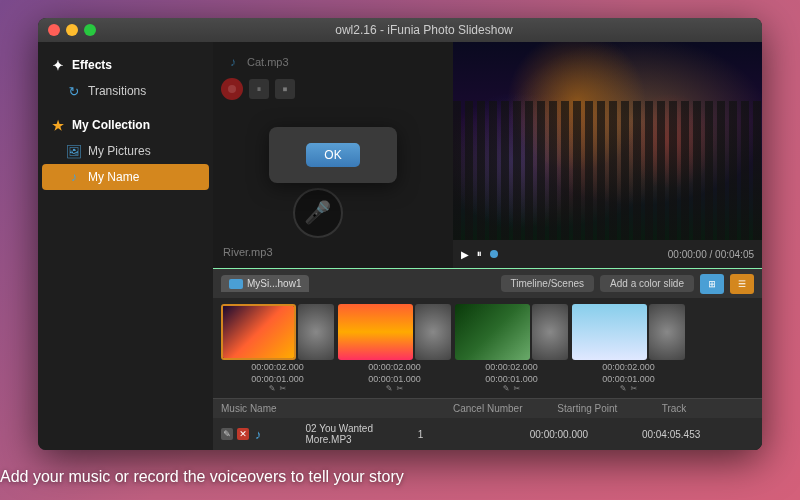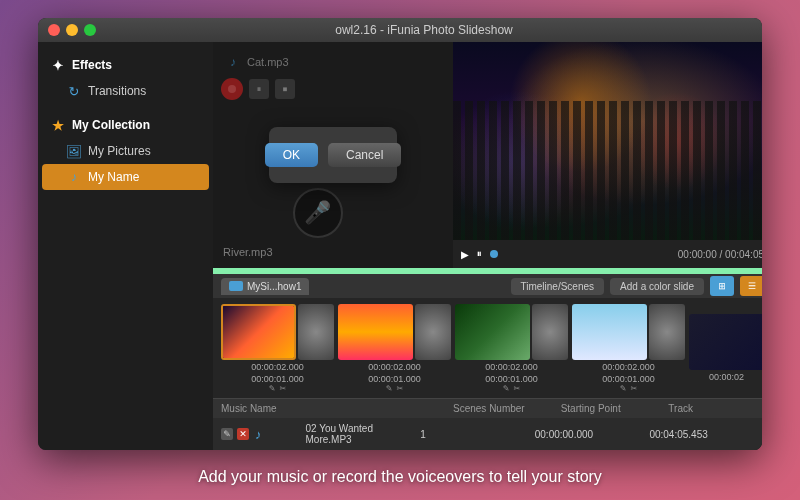--- a/index.html
+++ b/index.html
@@ -304,21 +304,21 @@
     }
 
     
     .toolbar-row {
       height: 30px;
       background: #333;
       display: flex;
       align-items: center;
       padding: 0 8px;
       gap: 6px;
-      border-top: 6px solid #86efac;
+      border-top: 1px solid #86efac;
       flex-shrink: 0;
     }
     .tab-label {
       background: #555;
       color: #ddd;
       font-size: 10px;
       padding: 3px 8px;
       border-radius: 4px 4px 0 0;
       display: flex;
       align-items: center;
@@ -479,21 +479,20 @@
       flex: 1;
     }
     .music-col:first-child { width: 180px; flex: none; }
 
     
     .bottom-caption {
       position: absolute;
       bottom: 14px;
       left: 0;
       right: 0;
-      text-align: center;
       color: #fff;
       font-size: 16px;
       text-shadow: 0 1px 4px rgba(0,0,0,0.5);
     }
   </style>
 </head>
 <body>
 
 <div class="window">
 
@@ -548,21 +547,20 @@
               <div class="rec-dot"></div>
             </div>
             <div class="ctrl-btn">⏸</div>
             <div class="ctrl-btn">⏹</div>
           </div>
 
           <div class="dialog-overlay">
             <div class="dialog">
               <div class="dialog-buttons">
                 <button class="dialog-btn btn-ok">OK</button>
-                <button class="dialog-btn btn-cancel">Cancel</button>
               </div>
             </div>
           </div>
 
           <div class="mic-area">
             <div class="mic-circle">🎤</div>
           </div>
           <span class="river-label">River.mp3</span>
         </div>
 
@@ -661,34 +659,26 @@
             </div>
           </div>
           <div class="thumb-time">00:00:02.000</div>
           <div class="thumb-time">00:00:01.000</div>
           <div class="thumb-edit">
             <span>✎</span>
             <span>✂</span>
           </div>
         </div>
 
-        <div class="timeline-thumb">
-          <div class="thumb-row">
-            <div class="thumb-img">
-              <div class="thumb-dark"></div>
-            </div>
-          </div>
-          <div class="thumb-time">00:00:02</div>
-        </div>
       </div>
 
       <div class="music-table">
         <div class="music-table-header">
           <div class="music-col-header" style="width:220px;">Music Name</div>
-          <div class="music-col-header" style="flex:1;">Scenes Number</div>
+          <div class="music-col-header" style="flex:1;">Cancel Number</div>
           <div class="music-col-header" style="flex:1;">Starting Point</div>
           <div class="music-col-header" style="flex:1;">Track</div>
         </div>
         <div class="music-row">
           <div class="music-row-actions">
             <div class="action-btn action-pencil">✎</div>
             <div class="action-btn action-x">✕</div>
           </div>
           <span class="music-note-icon">♪</span>
           <div class="music-col" style="width:170px;padding-left:40px;">02 You Wanted More.MP3</div>

